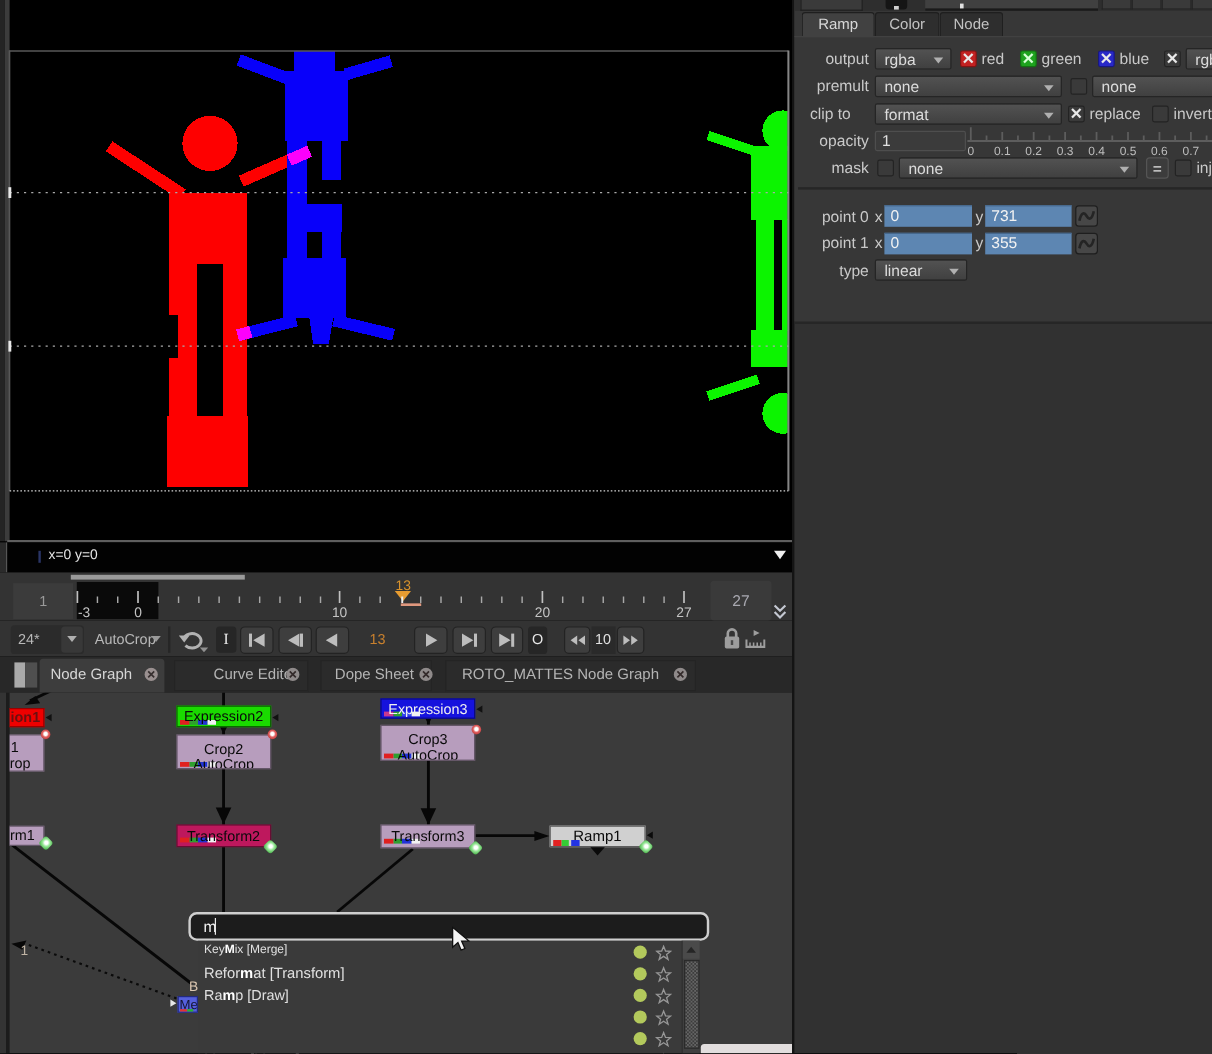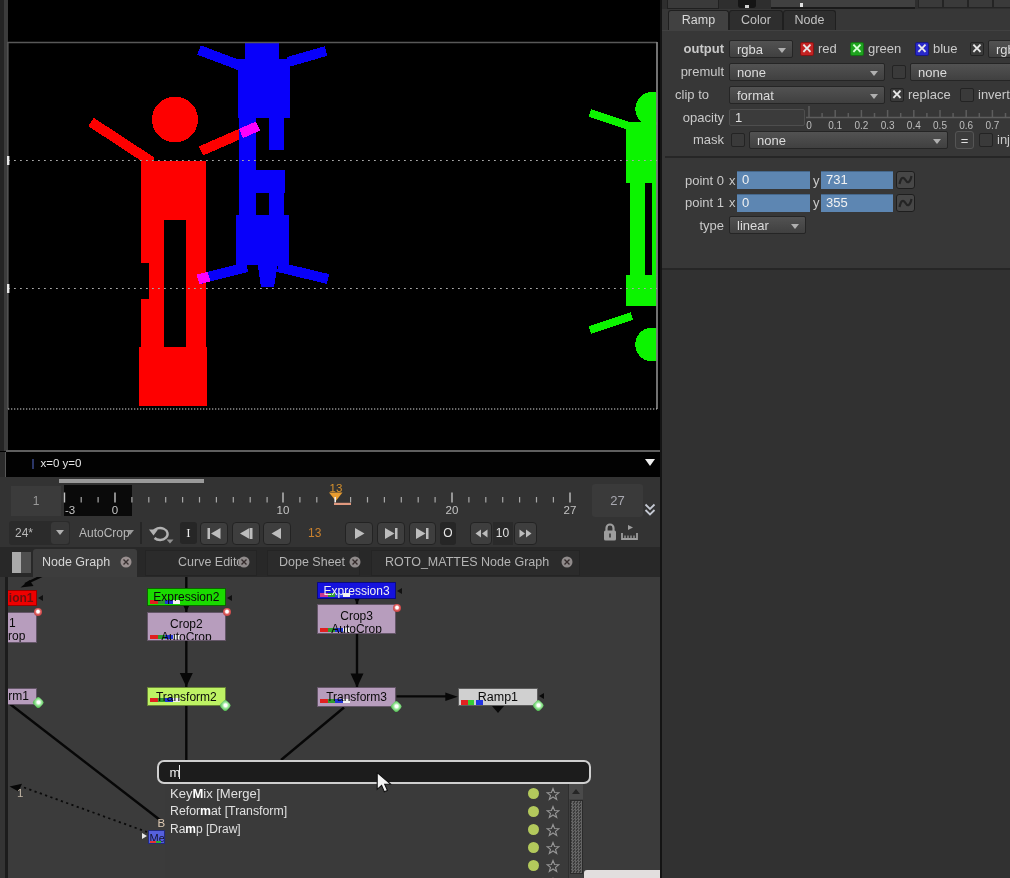--- a/index.html
+++ b/index.html
@@ -298,21 +298,21 @@
   <div class="node" style="left:146.7px;top:34.5px;width:79.3px;height:29.5px;background:#b79dbd;">
       <span class="strip">
         <i style="left:0;width:8px;background:#e02020;"></i>
         <i style="left:8px;width:7px;background:#2f9e2f;"></i>
         <i style="left:15px;width:8px;background:#2233d6;"></i>
         <i style="left:23px;width:7.5px;background:#f2f2f2;"></i>
       </span>
       <div class="nt" style="padding-top:4.5px;">Crop2</div>
       <div class="nt" style="margin-top:-1px;">AutoCrop</div>
   </div>
-  <div class="node" style="left:146.7px;top:109.6px;width:79.3px;height:19.6px;background:#bef264;line-height:19px;"><span class="strip" style="bottom:3.2px;">
+  <div class="node" style="left:146.7px;top:109.6px;width:79.3px;height:19.6px;background:#be185d;line-height:19px;"><span class="strip" style="bottom:3.2px;">
         <i style="left:0;width:8px;background:#e02020;"></i>
         <i style="left:8px;width:7px;background:#2f9e2f;"></i>
         <i style="left:15px;width:8px;background:#2233d6;"></i>
         <i style="left:23px;width:7.5px;background:#f2f2f2;"></i>
       </span><span class="nt">Transform2</span></div>
 
   <div class="node" style="left:316.7px;top:4.9px;width:79.8px;height:17.2px;background:#1512dd;border-color:#0a0a80;color:#f0f0f0;line-height:16px;"><span class="strip">
         <i style="left:0;width:8px;background:#c8388f;"></i>
         <i style="left:8px;width:7px;background:#2f9e2f;"></i>
         <i style="left:15px;width:8px;background:#3344ee;"></i>
@@ -361,21 +361,21 @@
     <div class="abs" style="left:1.5px;top:9.5px;width:6px;height:3.6px;background:#e23333;"></div>
     <div class="abs" style="left:7.5px;top:9.5px;width:5px;height:3.6px;background:#2ab52a;"></div>
   </div>
   <div class="abs" style="left:142.2px;top:256.2px;width:0;height:0;border-top:3.4px solid transparent;border-bottom:3.4px solid transparent;border-left:5.2px solid #e8e8e8;"></div>
 
   <div class="abs" style="left:157px;top:182.5px;width:434px;height:24px;background:#1c1c1c;border:2px solid #cfcfcf;border-radius:7px;box-sizing:border-box;">
     <div class="abs" style="left:10.5px;top:3px;color:#f0f0f0;font-size:13px;">m</div>
     <div class="abs" style="left:20px;top:3px;width:1.3px;height:14px;background:#e8e8e8;"></div>
   </div>
   <div class="abs" style="left:165px;top:206.5px;width:418px;height:94.5px;background:#3a3a3a;">
-    <div class="abs" style="left:5px;top:2.5px;width:350px;color:#e0e0e0;font-size:13px;">Key<b style="color:#fff;">M</b>ix [Merge]</div>
+    <div class="abs" style="left:5px;top:2.5px;width:350px;color:#e0e0e0;font-size:10px;">Key<b style="color:#fff;">M</b>ix [Merge]</div>
     <div class="abs" style="left:5px;top:20.5px;width:350px;color:#e0e0e0;font-size:12.3px;">Refor<b style="color:#fff;">m</b>at [Transform]</div>
     <div class="abs" style="left:5px;top:38.5px;width:350px;color:#e0e0e0;font-size:12px;">Ra<b style="color:#fff;">m</b>p [Draw]</div>
     <div class="abs" style="left:5px;top:92.5px;width:350px;color:#e0e0e0;font-size:12.3px;">Merge [Merge]</div>
     <div class="abs" style="left:363px;top:4px;width:11px;height:11px;border-radius:50%;background:#b3c95c;"></div>
     <div class="abs" style="left:363px;top:22px;width:11px;height:11px;border-radius:50%;background:#b3c95c;"></div>
     <div class="abs" style="left:363px;top:40px;width:11px;height:11px;border-radius:50%;background:#b3c95c;"></div>
     <div class="abs" style="left:363px;top:58px;width:11px;height:11px;border-radius:50%;background:#b3c95c;"></div>
     <div class="abs" style="left:363px;top:76px;width:11px;height:11px;border-radius:50%;background:#b3c95c;"></div>
     <div class="abs" style="left:363px;top:94px;width:11px;height:11px;border-radius:50%;background:#b3c95c;"></div>
     <svg class="abs" style="left:381px;top:3px;" width="14" height="110" viewBox="0 0 14 110">
@@ -419,21 +419,21 @@
   <div class="abs" style="left:258px;top:0;width:23px;height:7px;background:#3a3a3a;border:1px solid #242424;border-top:none;"></div>
   <div class="abs" style="left:283px;top:0;width:23px;height:7px;background:#3a3a3a;border:1px solid #242424;border-top:none;"></div>
   <div class="abs" style="left:308px;top:0;width:23px;height:7px;background:#3a3a3a;border:1px solid #242424;border-top:none;"></div>
   <div class="abs" style="left:333px;top:0;width:17px;height:7px;background:#3a3a3a;border:1px solid #242424;border-top:none;border-right:none;"></div>
 
   <div class="abs" style="left:8px;top:10px;width:59px;height:20px;background:#414141;border:1px solid #1f1f1f;border-bottom:none;border-radius:3px 3px 0 0;color:#d8d8d8;font-size:12.5px;text-align:center;line-height:19px;">Ramp</div>
   <div class="abs" style="left:69px;top:10px;width:52px;height:19px;background:#2e2e2e;border:1px solid #1f1f1f;border-bottom:none;border-radius:3px 3px 0 0;color:#c2c2c2;font-size:12.5px;text-align:center;line-height:19px;">Color</div>
   <div class="abs" style="left:123px;top:10px;width:51px;height:19px;background:#2e2e2e;border:1px solid #1f1f1f;border-bottom:none;border-radius:3px 3px 0 0;color:#c2c2c2;font-size:12.5px;text-align:center;line-height:19px;">Node</div>
   <div class="abs" style="left:2px;top:29.5px;width:348px;height:1px;background:#414141;"></div>
 
-  <div class="lbl abs" style="left:0px;top:41px;width:64px;text-align:right;font-weight:bold;">output</div>
+  <div class="lbl abs" style="left:0px;top:41px;width:64px;text-align:right;">output</div>
   <div class="dd" style="left:69px;top:40px;width:64px;">rgba<span class="ar"></span></div>
   <div class="cb" style="left:140px;top:41.5px;background:#c32222;border-color:#801515;">
       <span class="xmark">✕</span>
     </div>
   <div class="lbl abs" style="left:158px;top:41px;">red</div>
   <div class="cb" style="left:190px;top:41.5px;background:#1ea31e;border-color:#147014;">
       <span class="xmark" style="color:#d6ffd6;">✕</span>
     </div>
   <div class="lbl abs" style="left:208px;top:41px;">green</div>
   <div class="cb" style="left:255px;top:41.5px;background:#2828c8;border-color:#181880;">

